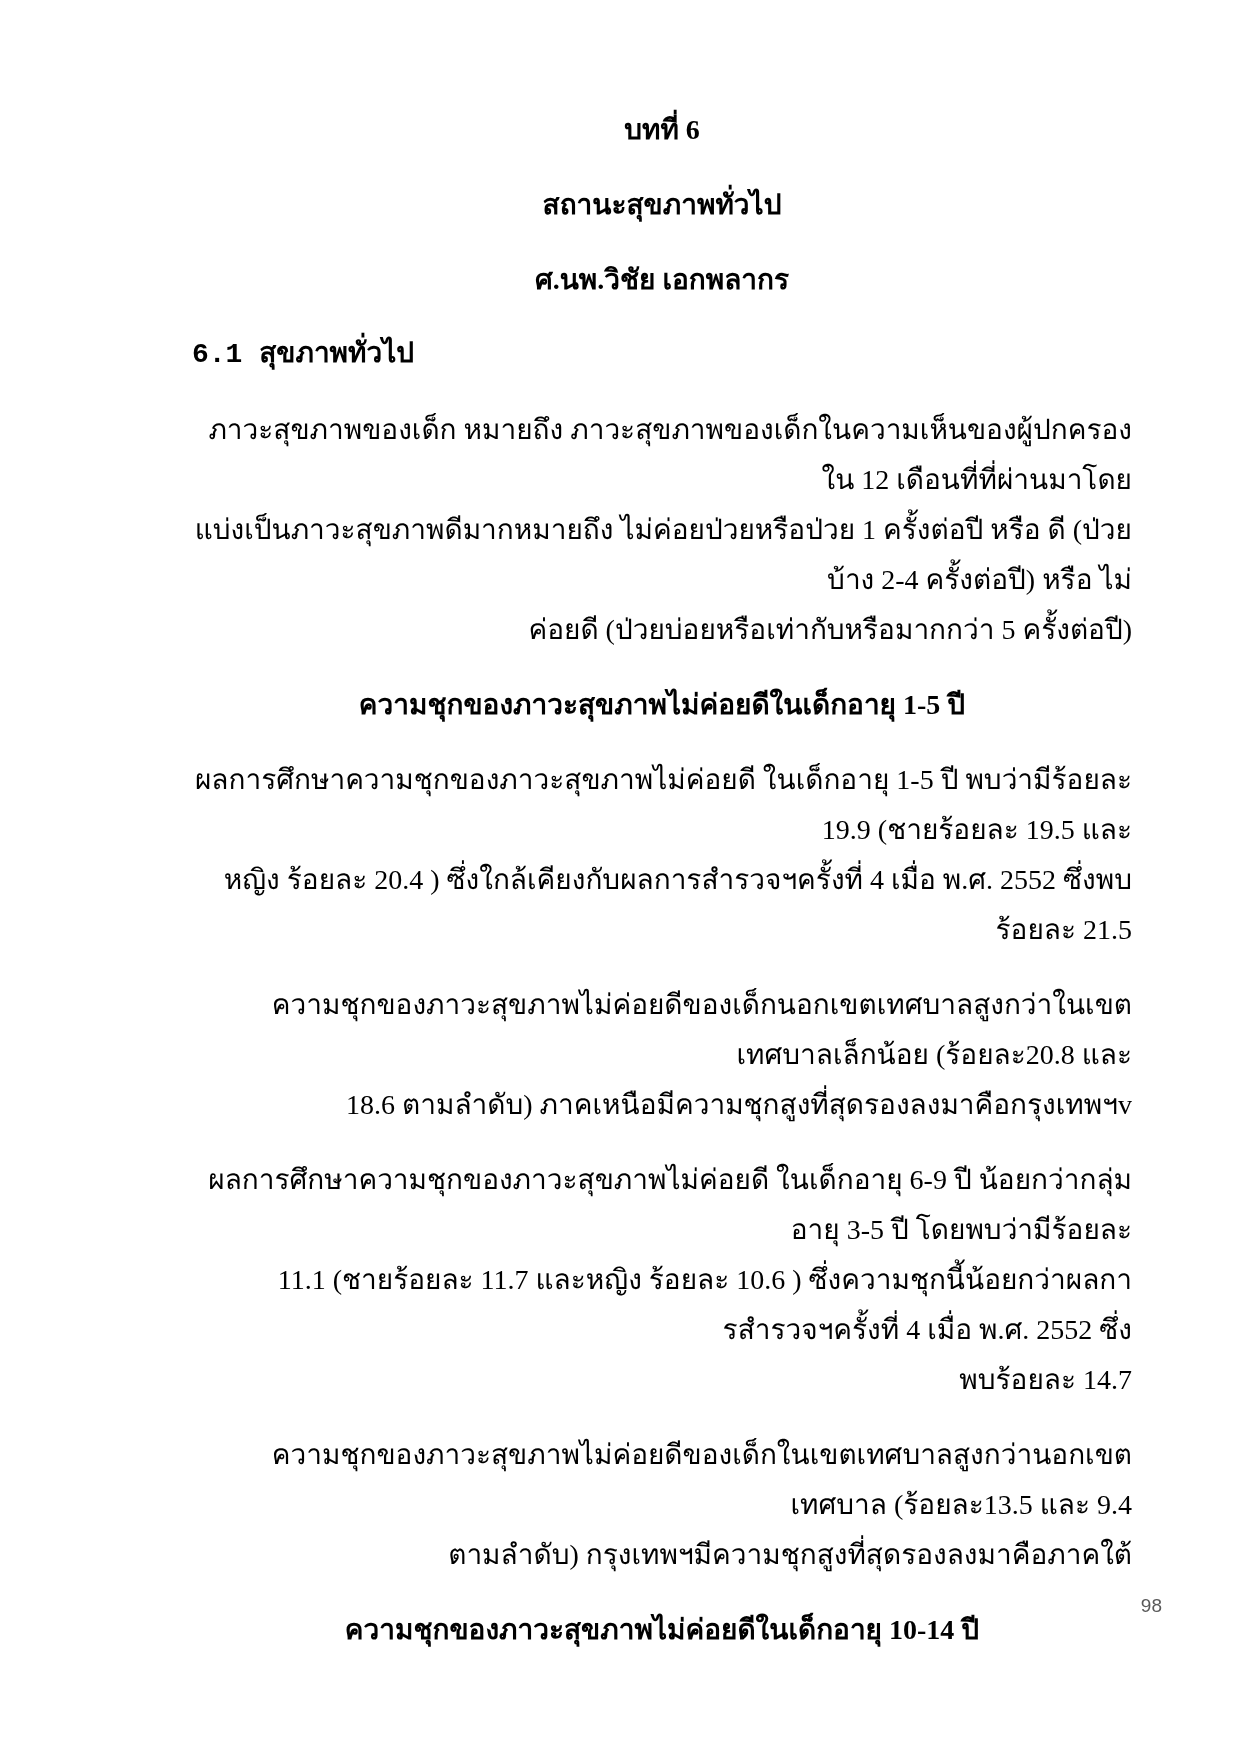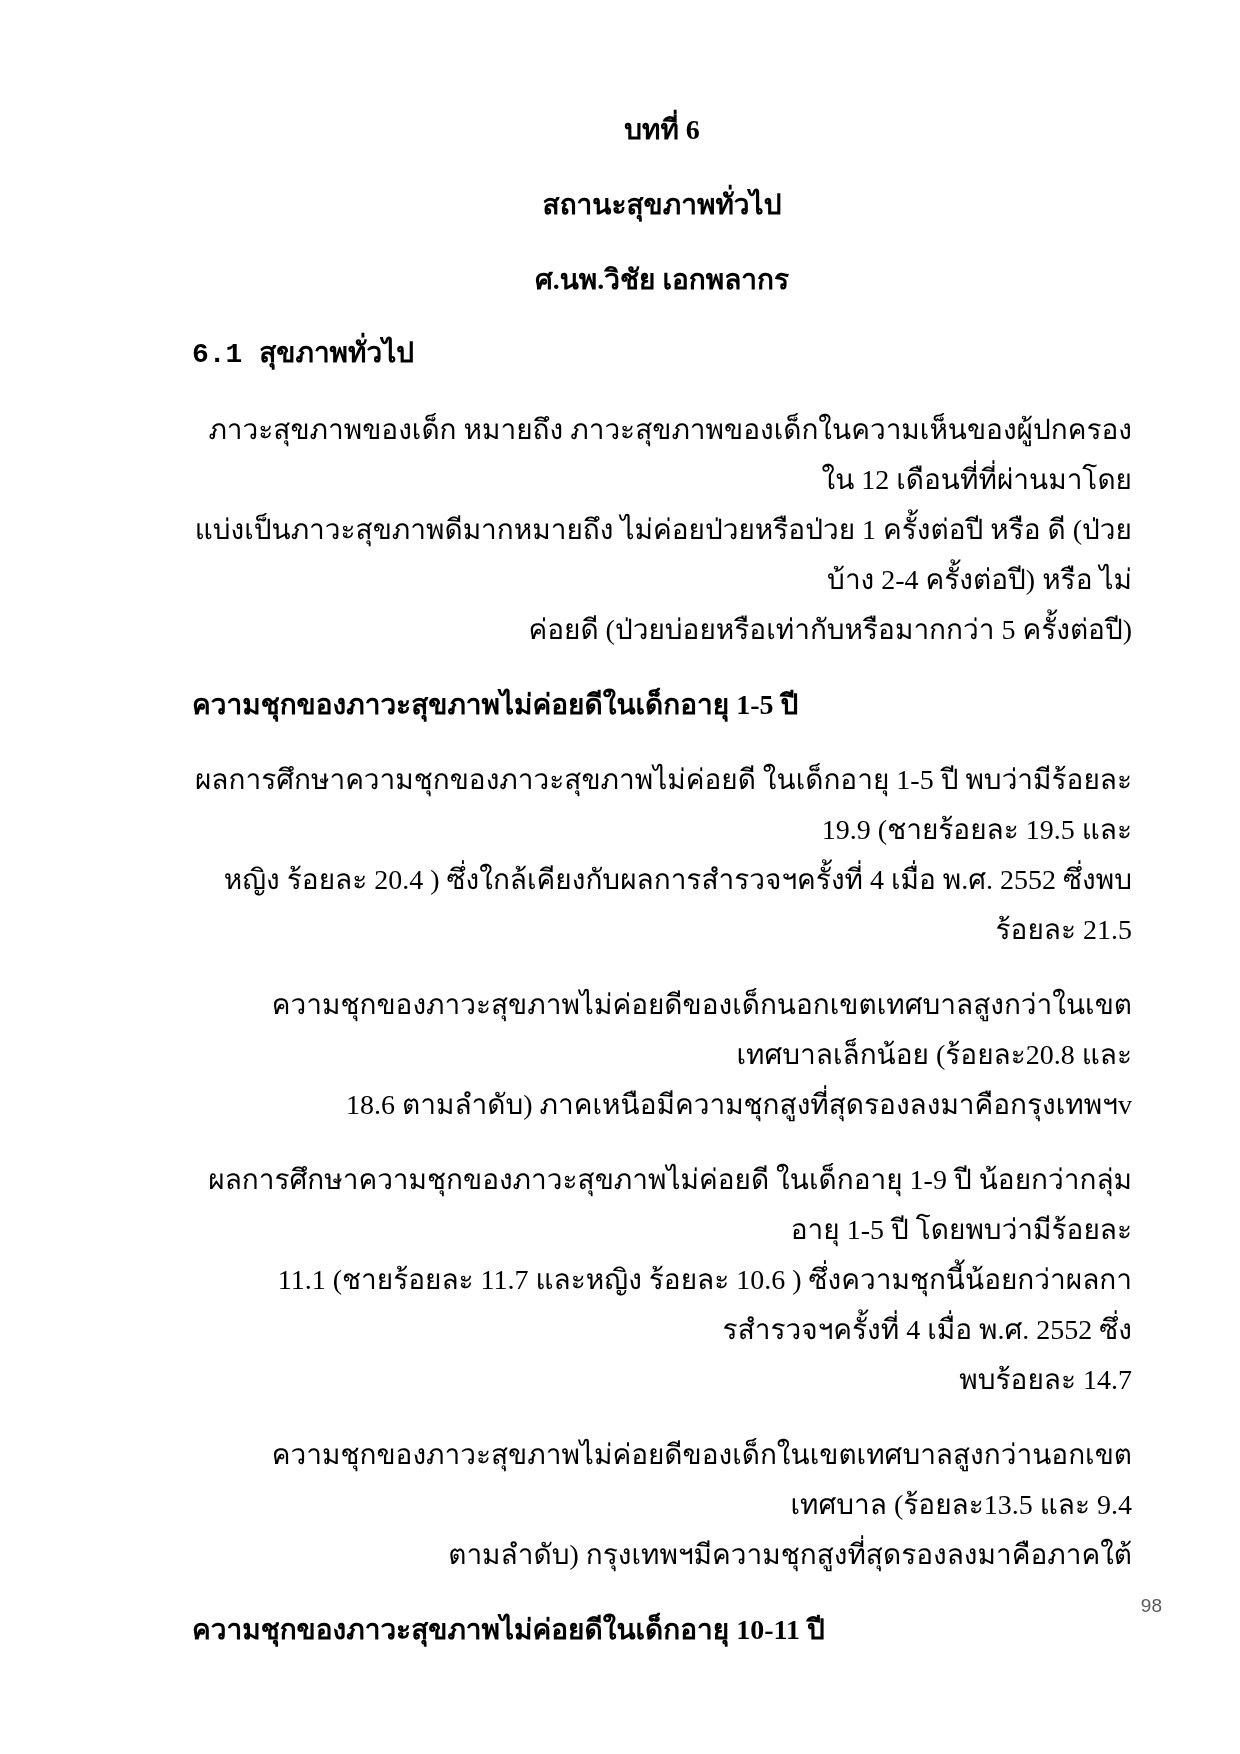--- a/index.html
+++ b/index.html
@@ -34,20 +34,21 @@
     margin: 25px 0;
   }
   .section-heading {
     font-weight: bold;
     margin: 25px 0;
     font-family: Liberation Mono, monospace;
   }
   .sub-heading {
     font-weight: bold;
     margin: 25px 0;
+    text-align: center;
   }
   .para {
     margin: 25px 0;
     white-space: pre-line; 
     text-align: right;
   }
   .page-number {
     position: absolute;
     top: 1592px;
     right: 118px;
@@ -76,24 +77,24 @@
 
   <div class="sub-heading">ความชุกของภาวะสุขภาพไม่ค่อยดีในเด็กอายุ 1-5 ปี</div>
 
   <div class="para">ผลการศึกษาความชุกของภาวะสุขภาพไม่ค่อยดี ในเด็กอายุ 1-5 ปี พบว่ามีร้อยละ 19.9 (ชายร้อยละ 19.5 และ
 หญิง ร้อยละ 20.4 ) ซึ่งใกล้เคียงกับผลการสำรวจฯครั้งที่ 4 เมื่อ พ.ศ. 2552 ซึ่งพบร้อยละ 21.5</div>
 
   <div class="para">ความชุกของภาวะสุขภาพไม่ค่อยดีของเด็กนอกเขตเทศบาลสูงกว่าในเขตเทศบาลเล็กน้อย (ร้อยละ20.8 และ
 18.6 ตามลำดับ) ภาคเหนือมีความชุกสูงที่สุดรองลงมาคือกรุงเทพฯv</div>
 
 
-  <div class="para">ผลการศึกษาความชุกของภาวะสุขภาพไม่ค่อยดี ในเด็กอายุ 1-9 ปี น้อยกว่ากลุ่มอายุ 1-5 ปี โดยพบว่ามีร้อยละ
+  <div class="para">ผลการศึกษาความชุกของภาวะสุขภาพไม่ค่อยดี ในเด็กอายุ 6-9 ปี น้อยกว่ากลุ่มอายุ 3-5 ปี โดยพบว่ามีร้อยละ
 11.1 (ชายร้อยละ 11.7 และหญิง ร้อยละ 10.6 ) ซึ่งความชุกนี้น้อยกว่าผลการสำรวจฯครั้งที่ 4 เมื่อ พ.ศ. 2552 ซึ่ง
 พบร้อยละ 14.7</div>
 
   <div class="para">ความชุกของภาวะสุขภาพไม่ค่อยดีของเด็กในเขตเทศบาลสูงกว่านอกเขตเทศบาล (ร้อยละ13.5 และ 9.4
 ตามลำดับ) กรุงเทพฯมีความชุกสูงที่สุดรองลงมาคือภาคใต้</div>
 
-  <div class="sub-heading">ความชุกของภาวะสุขภาพไม่ค่อยดีในเด็กอายุ 10-11 ปี</div>
+  <div class="sub-heading">ความชุกของภาวะสุขภาพไม่ค่อยดีในเด็กอายุ 10-14 ปี</div>
 
   <div class="page-number">98</div>
 
 </div>
 
 </body></html>

